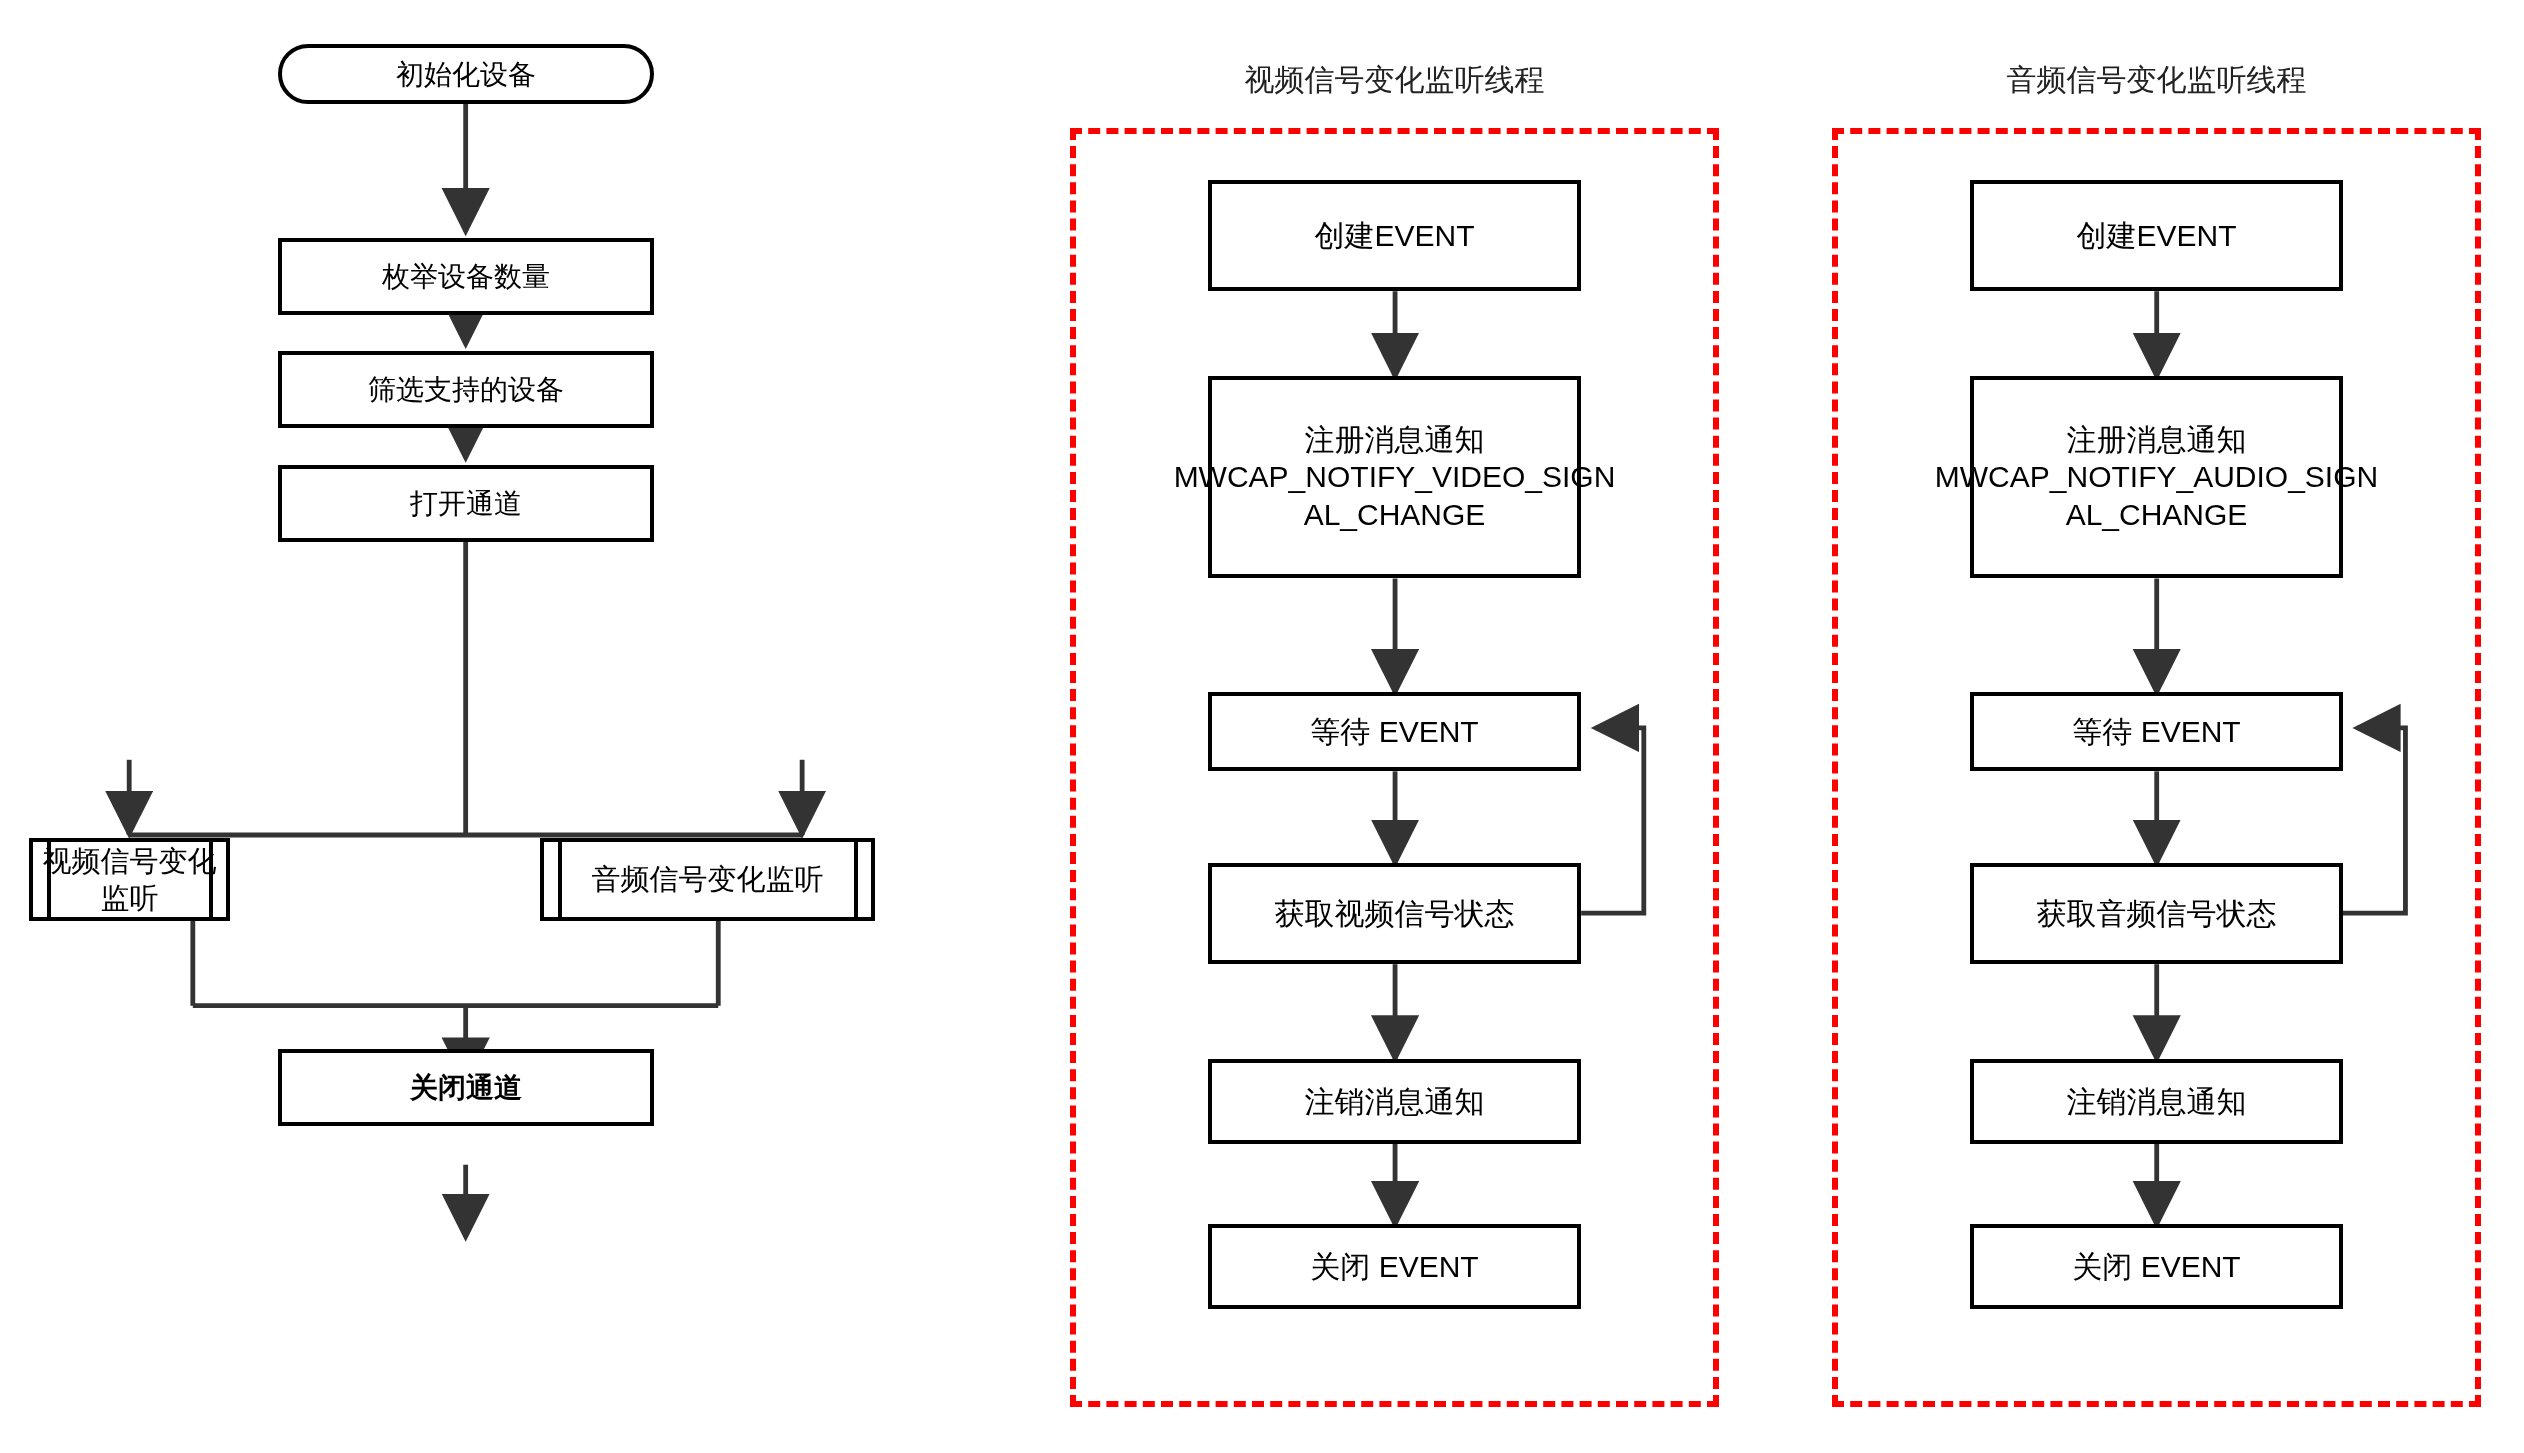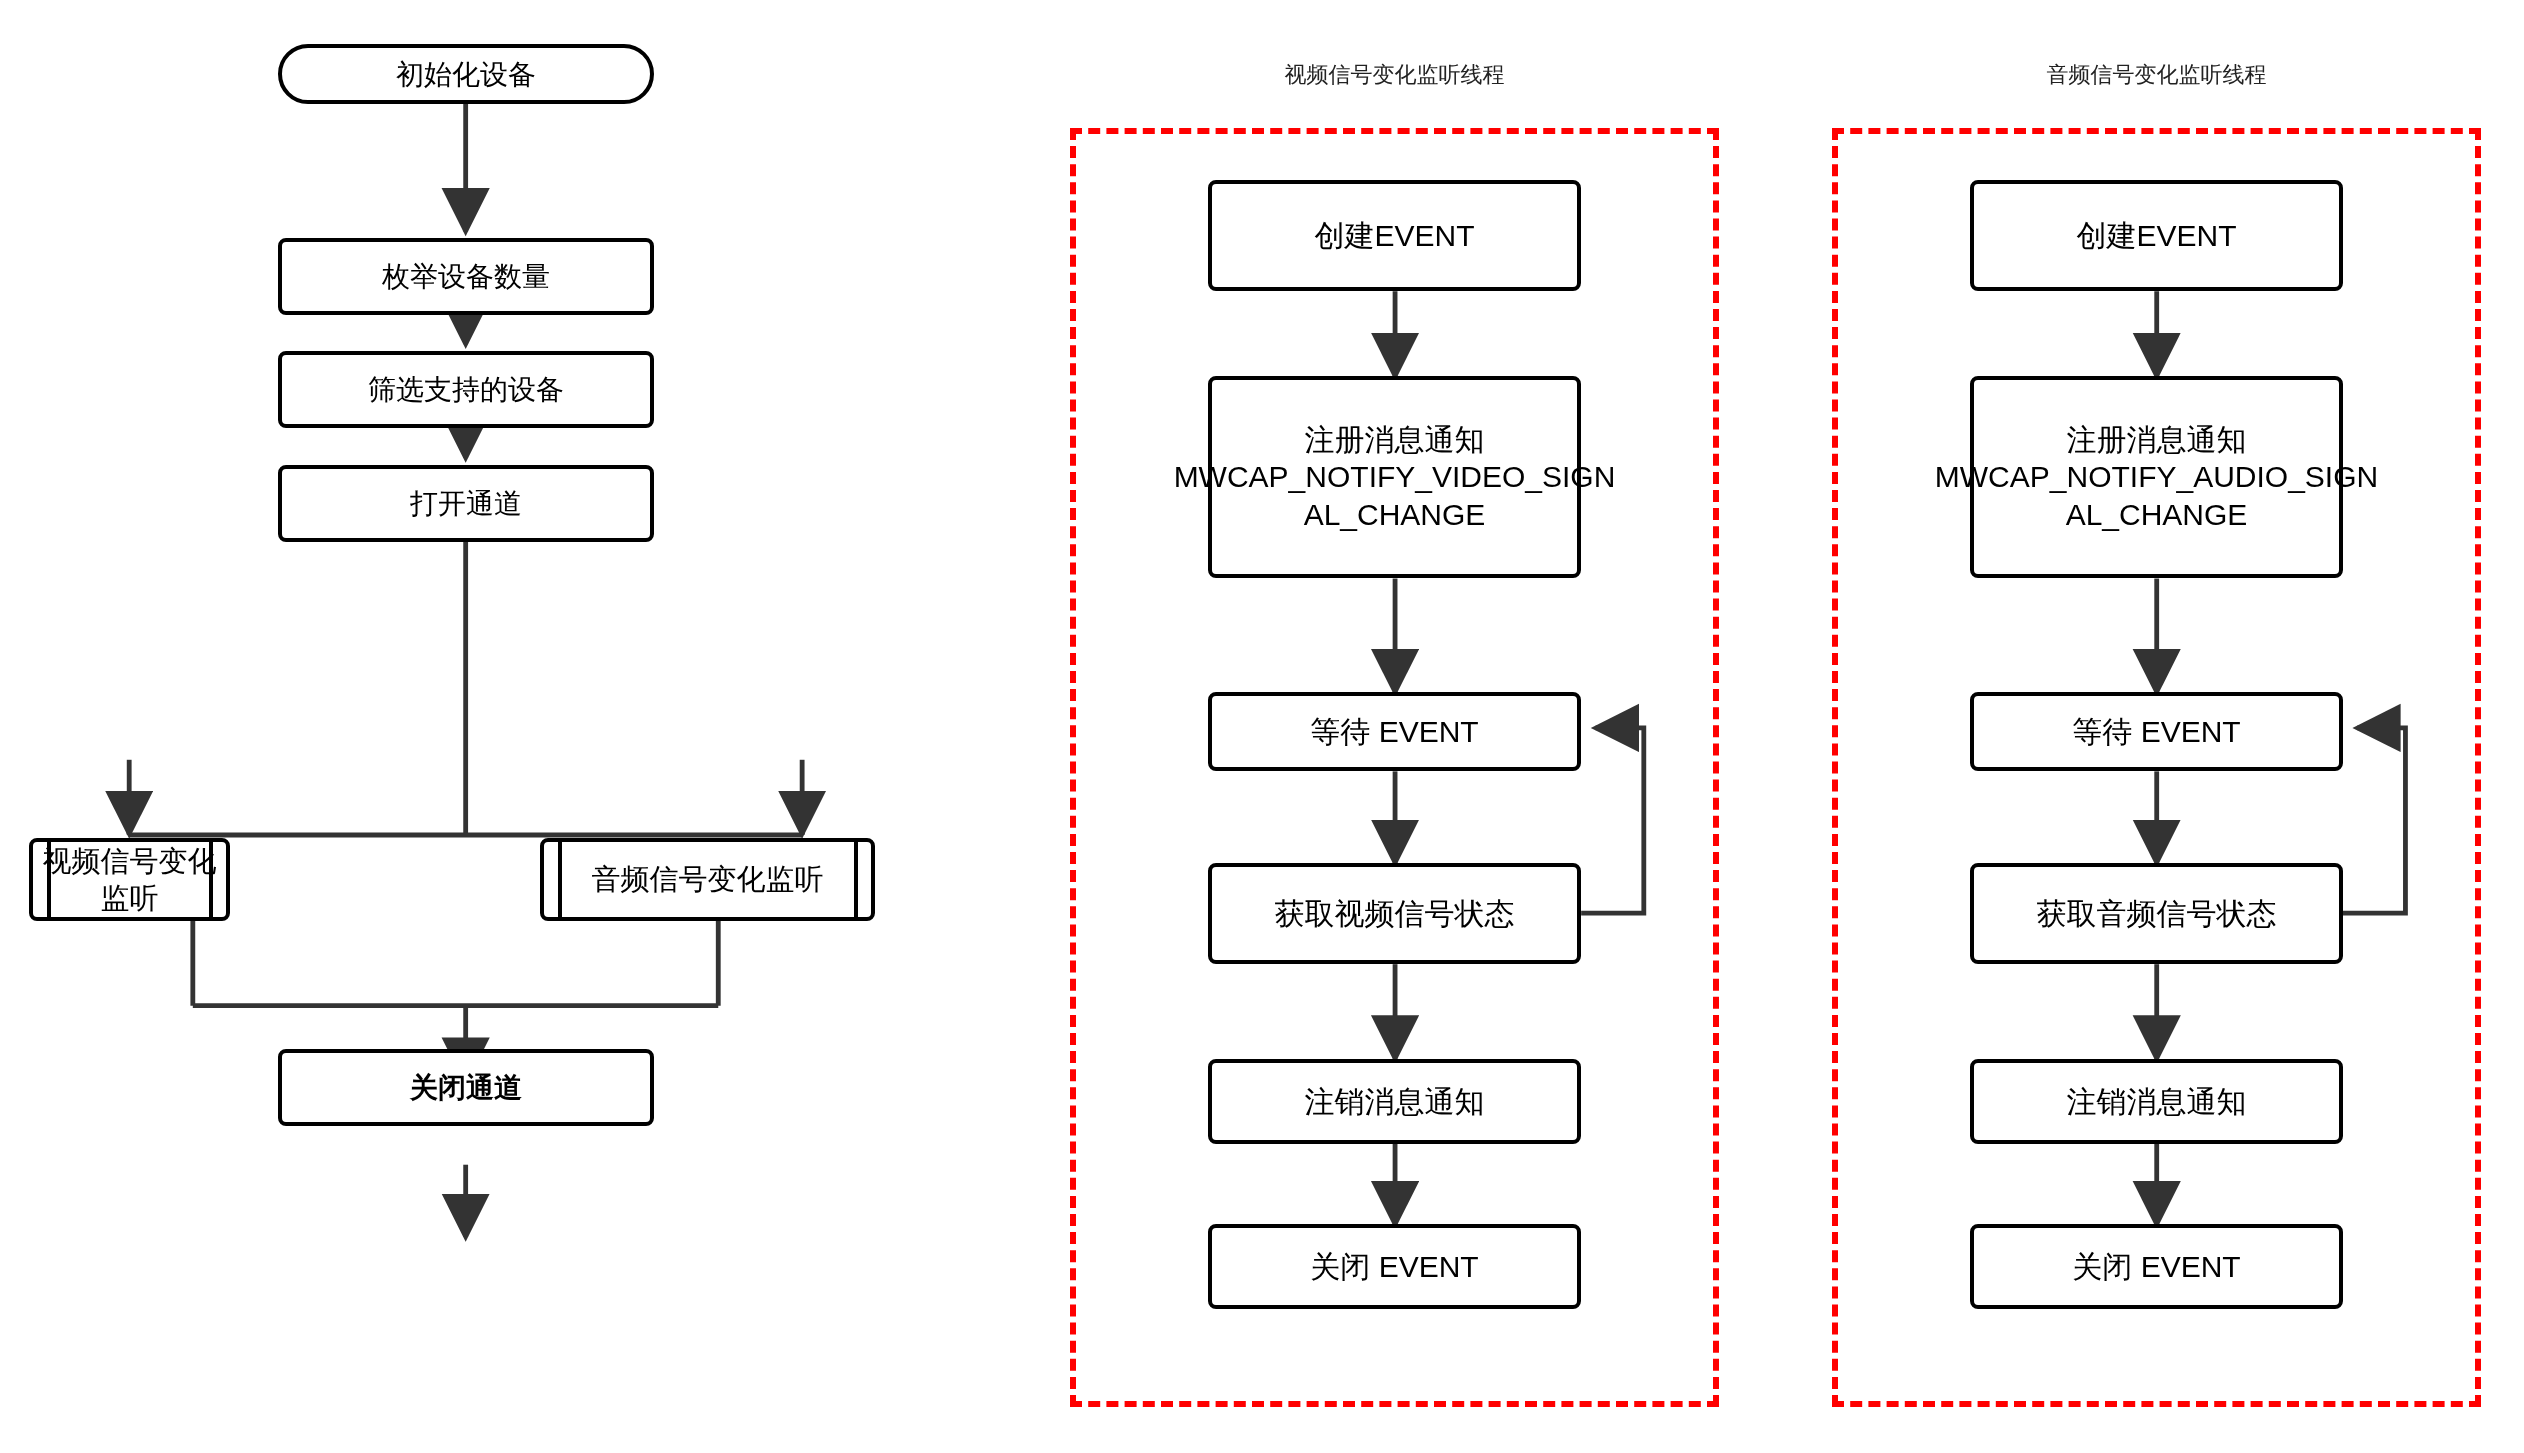--- a/index.html
+++ b/index.html
@@ -1,30 +1,30 @@
 <!DOCTYPE html>
 <html><head>
 <meta charset="utf-8">
 <style>
   html,body{margin:0;padding:0;background:#ffffff;}
   body{width:2525px;height:1454px;position:relative;overflow:hidden;
        font-family:"Liberation Sans","DejaVu Sans",sans-serif;color:#000;}
   #canvas{position:absolute;left:0;top:0;width:2525px;height:1454px;}
   svg.layer{position:absolute;left:0;top:0;width:2525px;height:1454px;pointer-events:none;}
   .node{position:absolute;box-sizing:border-box;background:#ffffff;
-        display:flex;align-items:center;justify-content:center;text-align:center;border-radius:8px;}
+        display:flex;align-items:center;justify-content:center;text-align:center;}
   .proc{border:4.8px solid #000;}
   .term{border:4.8px solid #000;border-radius:386px;}
   .subproc{border:4.8px solid #000;}
   .subproc .inner{position:absolute;top:0;bottom:0;border-left:4.8px solid #000;border-right:4.8px solid #000;left:13.5px;right:13.5px;}
   .lbl{position:relative;z-index:3;line-height:1.25;white-space:pre-line;}
   .f34{font-size:28px;}
   .f31{font-size:30px;}
   .f30{font-size:29px;}
-  .thread-title{position:absolute;text-align:center;font-size:22px;color:#222;}
+  .thread-title{position:absolute;text-align:center;font-size:30px;color:#222;}
   .threadbox{position:absolute;box-sizing:border-box;border:6.7px dashed #FF0000;}
 </style>
 </head>
 <body>
 
 <div id="canvas">
 
   <svg class="layer" viewBox="0 0 2619 1508">
     <defs>
       <marker id="ah" markerWidth="12" markerHeight="12" refX="9" refY="5" orient="auto" markerUnits="strokeWidth">

